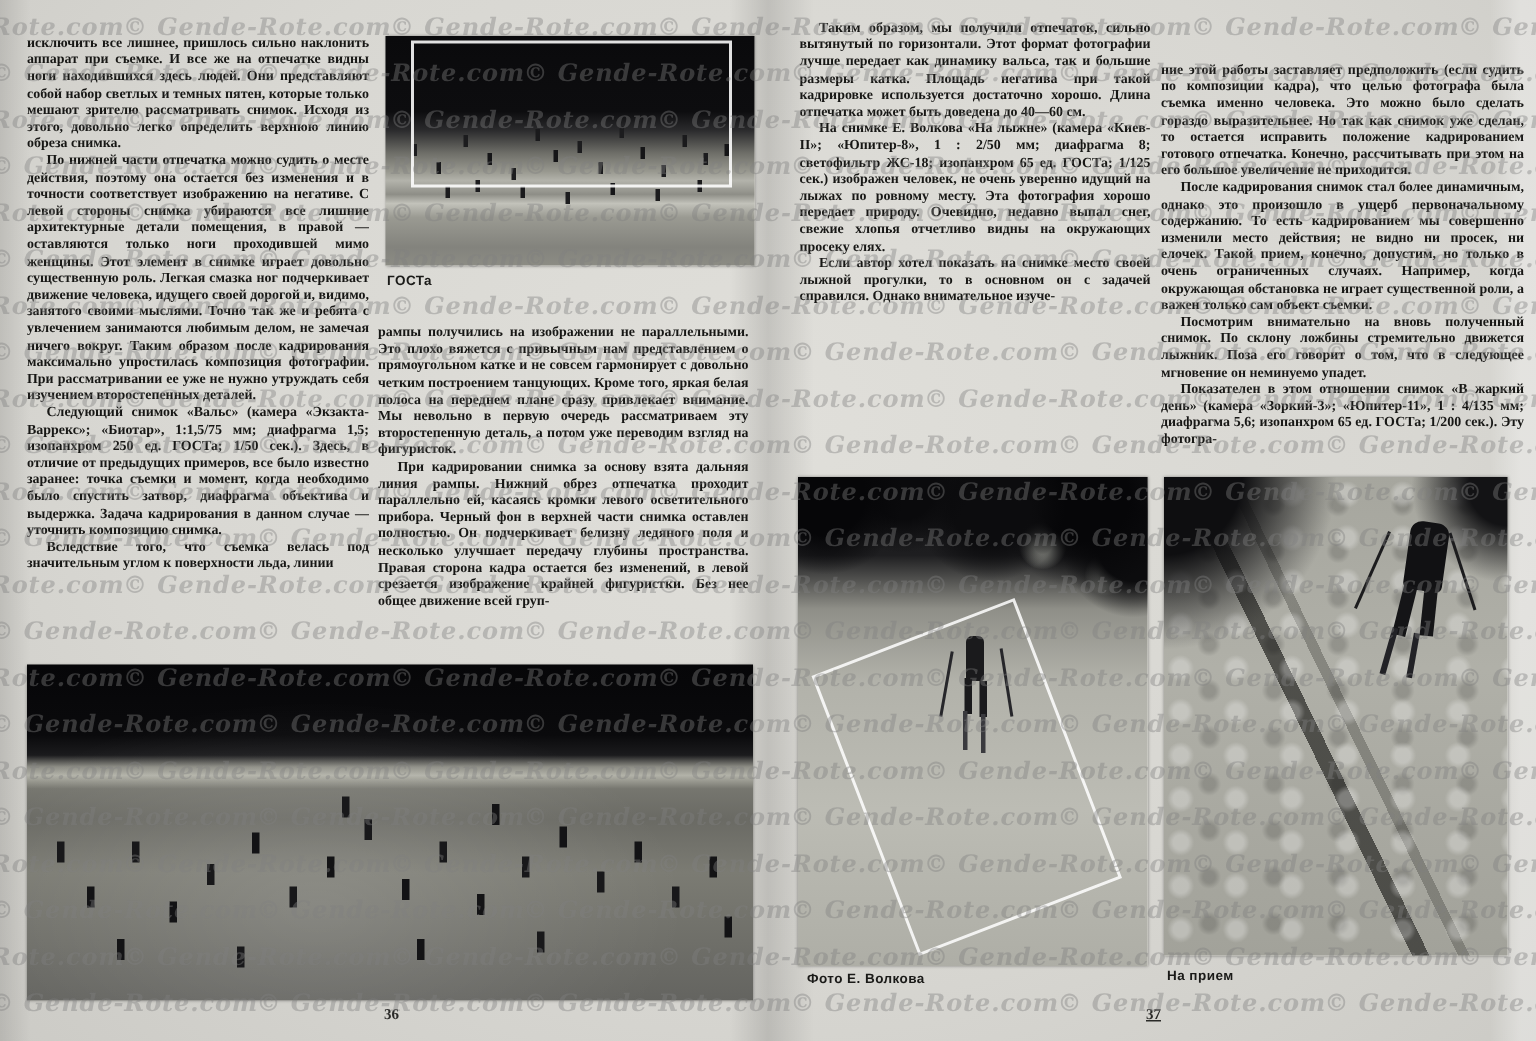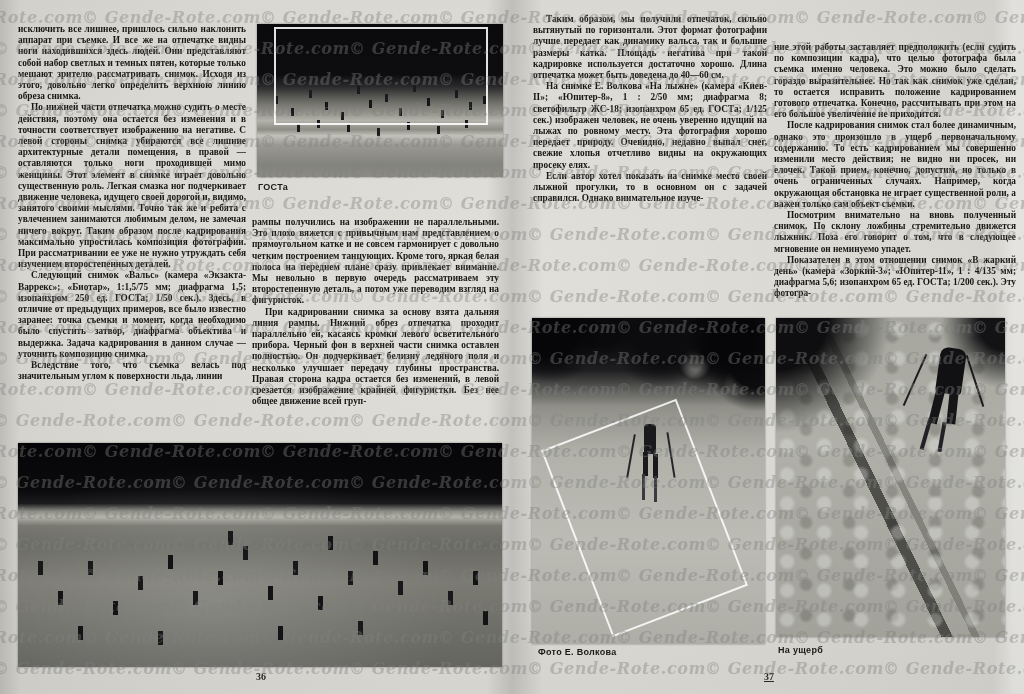--- a/index.html
+++ b/index.html
@@ -147,21 +147,21 @@
 
   <div class="photo" id="photo-d">
     <div class="skier-part" style="left:162px;top:30px;width:26px;height:46px;border-radius:8px 8px 4px 4px;transform:rotate(8deg);background:#111113;"></div>
     <div class="skier-part" style="left:156px;top:72px;width:9px;height:34px;transform:rotate(14deg);background:#151517;"></div>
     <div class="skier-part" style="left:172px;top:74px;width:9px;height:32px;transform:rotate(6deg);background:#151517;"></div>
     <div class="skier-part" style="left:138px;top:34px;width:2px;height:56px;transform:rotate(24deg);background:#1c1c1e;"></div>
     <div class="skier-part" style="left:198px;top:36px;width:2px;height:54px;transform:rotate(-18deg);background:#1c1c1e;"></div>
     <div class="skier-part" style="left:148px;top:100px;width:4px;height:32px;transform:rotate(16deg);background:#222226;"></div>
     <div class="skier-part" style="left:164px;top:104px;width:4px;height:30px;transform:rotate(10deg);background:#222226;"></div>
   </div>
-  <div class="caption" id="cap-photo2">На ущерб</div>
+  <div class="caption" id="cap-photo2">На прием</div>
 
   <div class="pagenum" id="pn-37">37</div>
 
   <div id="wm-layer">
       <span class="wm" style="left: -96px; top: 8px;">© Gende-Rote.com</span>
       <span class="wm" style="left: 82px; top: 8px;">© Gende-Rote.com</span>
       <span class="wm" style="left: 260px; top: 8px;">© Gende-Rote.com</span>
       <span class="wm" style="left: 438px; top: 8px;">© Gende-Rote.com</span>
       <span class="wm" style="left: 616px; top: 8px;">© Gende-Rote.com</span>
       <span class="wm" style="left: 794px; top: 8px;">© Gende-Rote.com</span>

